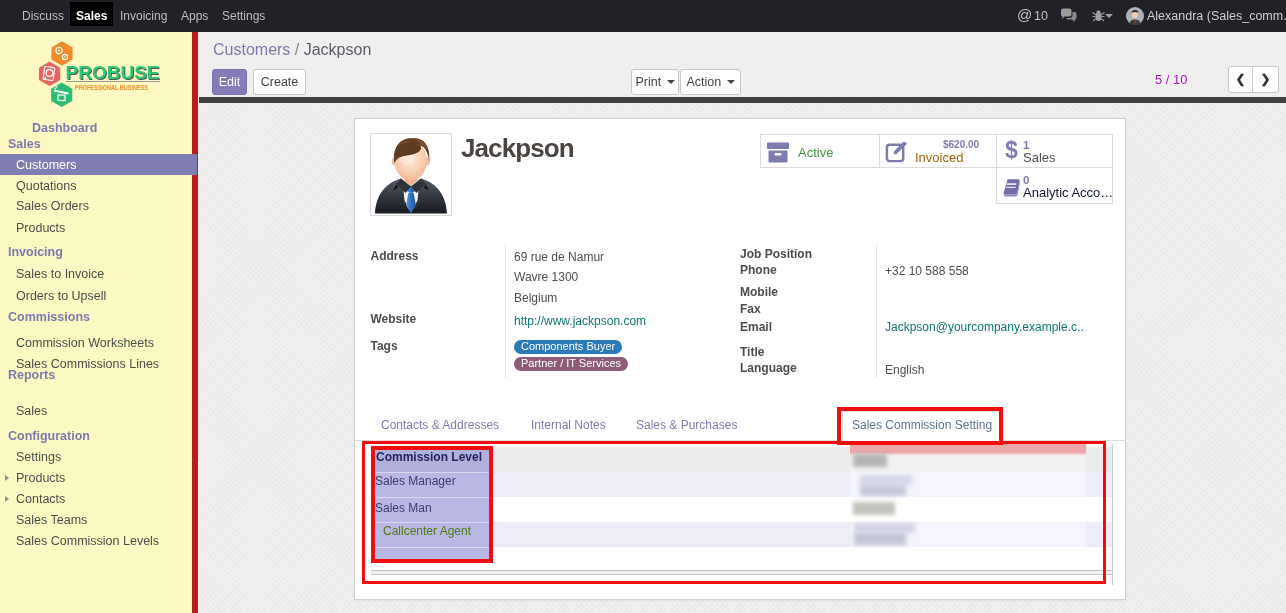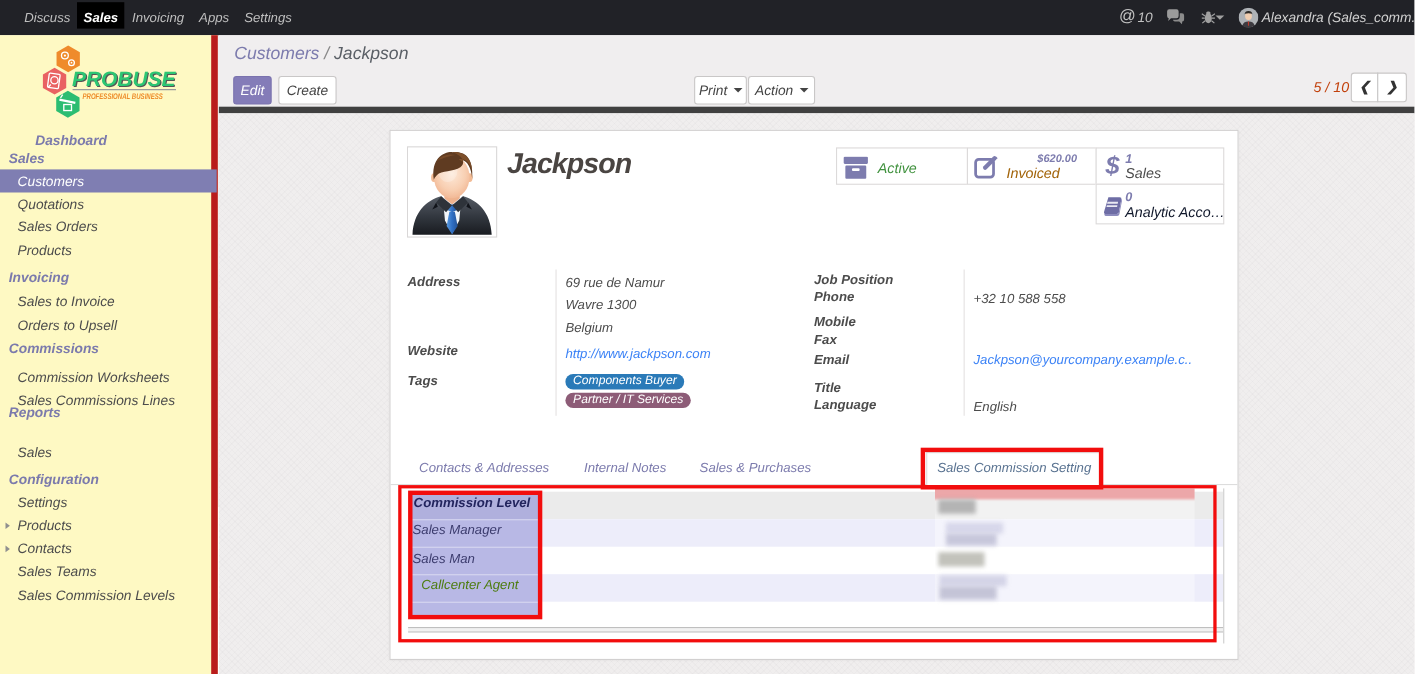--- a/index.html
+++ b/index.html
@@ -1,18 +1,18 @@
 <!DOCTYPE html>
 <html><head>
 <meta charset="utf-8">
 <style>
 * { margin:0; padding:0; box-sizing:border-box; }
 html,body { width:1286px; height:613px; overflow:hidden; }
 body { font-family:"Liberation Sans", sans-serif; font-size:12px; color:#4c4c4c; }
-#app { position:relative; width:1286px; height:461px; background:#f0eeee;font-style:italic; }
+#app { position:relative; width:1286px; height:461px; background:#f0eeee; }
 
 
 #topbar { position:absolute; left:0; top:0; width:1286px; height:32px; background:#212227; color:#bfbfbf; }
 .tmenu { position:absolute; top:9px; font-size:12px; }
 
 
 #sidebar { position:absolute; left:0; top:32px; width:198px; height:581px; background:#fef9c3; border-right:6px solid #b91c1c; }
 .sheader { position:absolute; left:8px; font-weight:bold; color:#7b7aac; font-size:12.5px; }
 .sitem { position:absolute; left:16px; color:#4c4c4c; font-size:12.5px; }
 .sactive { position:absolute; left:0; width:197px; height:21px; background:#7f7eb2; }
@@ -26,21 +26,21 @@
 
 
 #cbody { position:absolute; left:199px; top:103px; width:1087px; height:510px;
   background-color:#f0eeee;
   background-image: repeating-linear-gradient(45deg, rgba(130,125,135,.035) 0 1px, transparent 1px 4px),
                     repeating-linear-gradient(-45deg, rgba(130,125,135,.035) 0 1px, transparent 1px 4px);
 }
 #sheet { position:absolute; left:354px; top:118px; width:772px; height:482px; background:#fff; border:1px solid #d2d0d0; box-shadow:0 1px 2px rgba(0,0,0,.06); }
 .lbl { position:absolute; font-weight:bold; color:#4c4c4c; font-size:12px; white-space:nowrap; }
 .val { position:absolute; color:#4c4c4c; font-size:12px; white-space:nowrap; }
-.link { color:#3b82f6; }
+.link { color:#0f766e; }
 .vline { position:absolute; width:1px; background:#e4e2e2; }
 .stat { position:absolute; border:1px solid #dcdada; background:#fff; }
 .tag { position:absolute; height:14px; line-height:13px; color:#fff; font-size:11px; border-radius:7px; padding:0 7px; white-space:nowrap; }
 .tab { position:absolute; color:#7c7bad; font-size:12px; white-space:nowrap; }
 .red { position:absolute; border:3.5px solid #f20d0d; }
 </style>
 </head>
 <body>
 <div id="app">
 
@@ -126,21 +126,21 @@
     <span style="position:absolute; left:5px; top:443px; width:0; height:0; border-top:3.5px solid transparent; border-bottom:3.5px solid transparent; border-left:4.5px solid #8f8f8f;"></span>
     <span style="position:absolute; left:5px; top:464px; width:0; height:0; border-top:3.5px solid transparent; border-bottom:3.5px solid transparent; border-left:4.5px solid #8f8f8f;"></span>
   </div>
 
   <div id="cpanel">
     <div style="position:absolute; left:14px; top:9px; font-size:16px;"><span style="color:#7c7bad;">Customers</span><span style="color:#888;"> /  </span><span style="color:#5a5f66;">Jackpson</span></div>
     <div class="btn btn-primary" style="left:13px; top:37px; width:35px;">Edit</div>
     <div class="btn" style="left:54px; top:37px; width:53px;">Create</div>
     <div class="btn" style="left:432px; top:37px; width:48px;">Print <span class="caret"></span></div>
     <div class="btn" style="left:481px; top:37px; width:61px;">Action <span class="caret"></span></div>
-    <div style="position:absolute; left:995px; top:40px; font-size:13px; color:#c2410c;">5 / 10</div>
+    <div style="position:absolute; left:956px; top:40px; font-size:13px; color:#a21caf;">5 / 10</div>
     <div class="btn" style="left:1029px; top:34px; width:25px; height:27px; line-height:25px; border-radius:3px 0 0 3px; font-weight:bold; font-size:12px; color:#333;">❮</div>
     <div class="btn" style="left:1053px; top:34px; width:27px; height:27px; line-height:25px; border-radius:0 3px 3px 0; font-weight:bold; font-size:12px; color:#333;">❯</div>
   </div>
 
   <div id="cbody"></div>
 
   <div id="sheet">
 
     <div style="position:absolute; left:15px; top:14px; width:82px; height:83px; border:1px solid #d9d7d7; background:#fff;">
       <svg width="80" height="81" viewBox="0 0 80 80">

